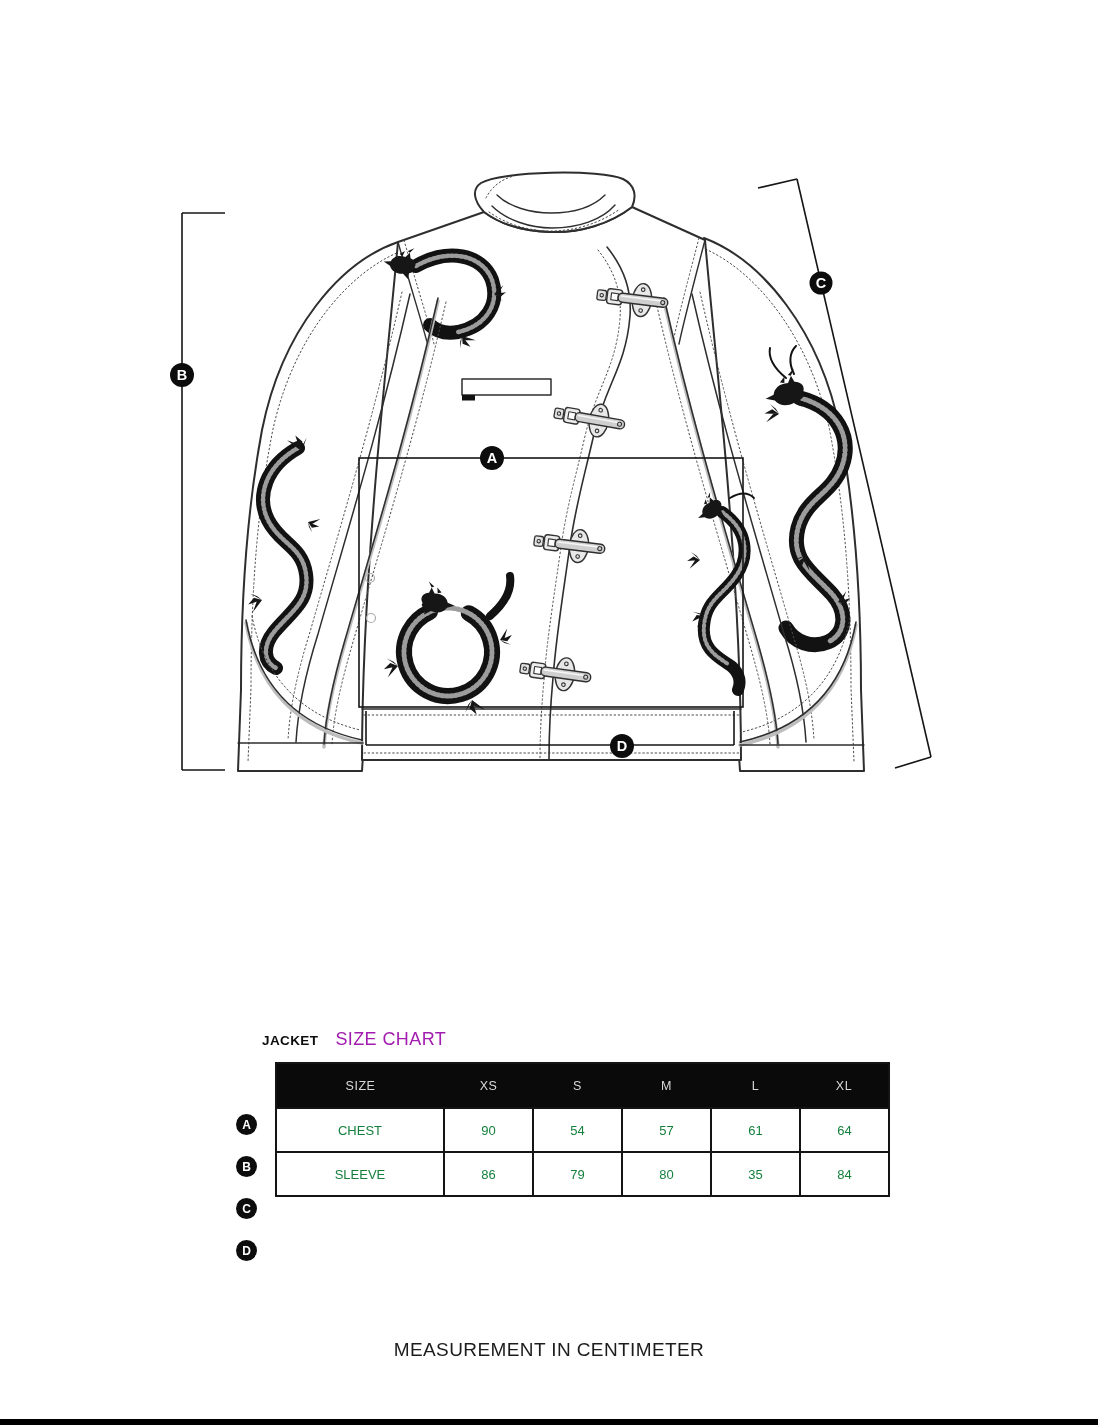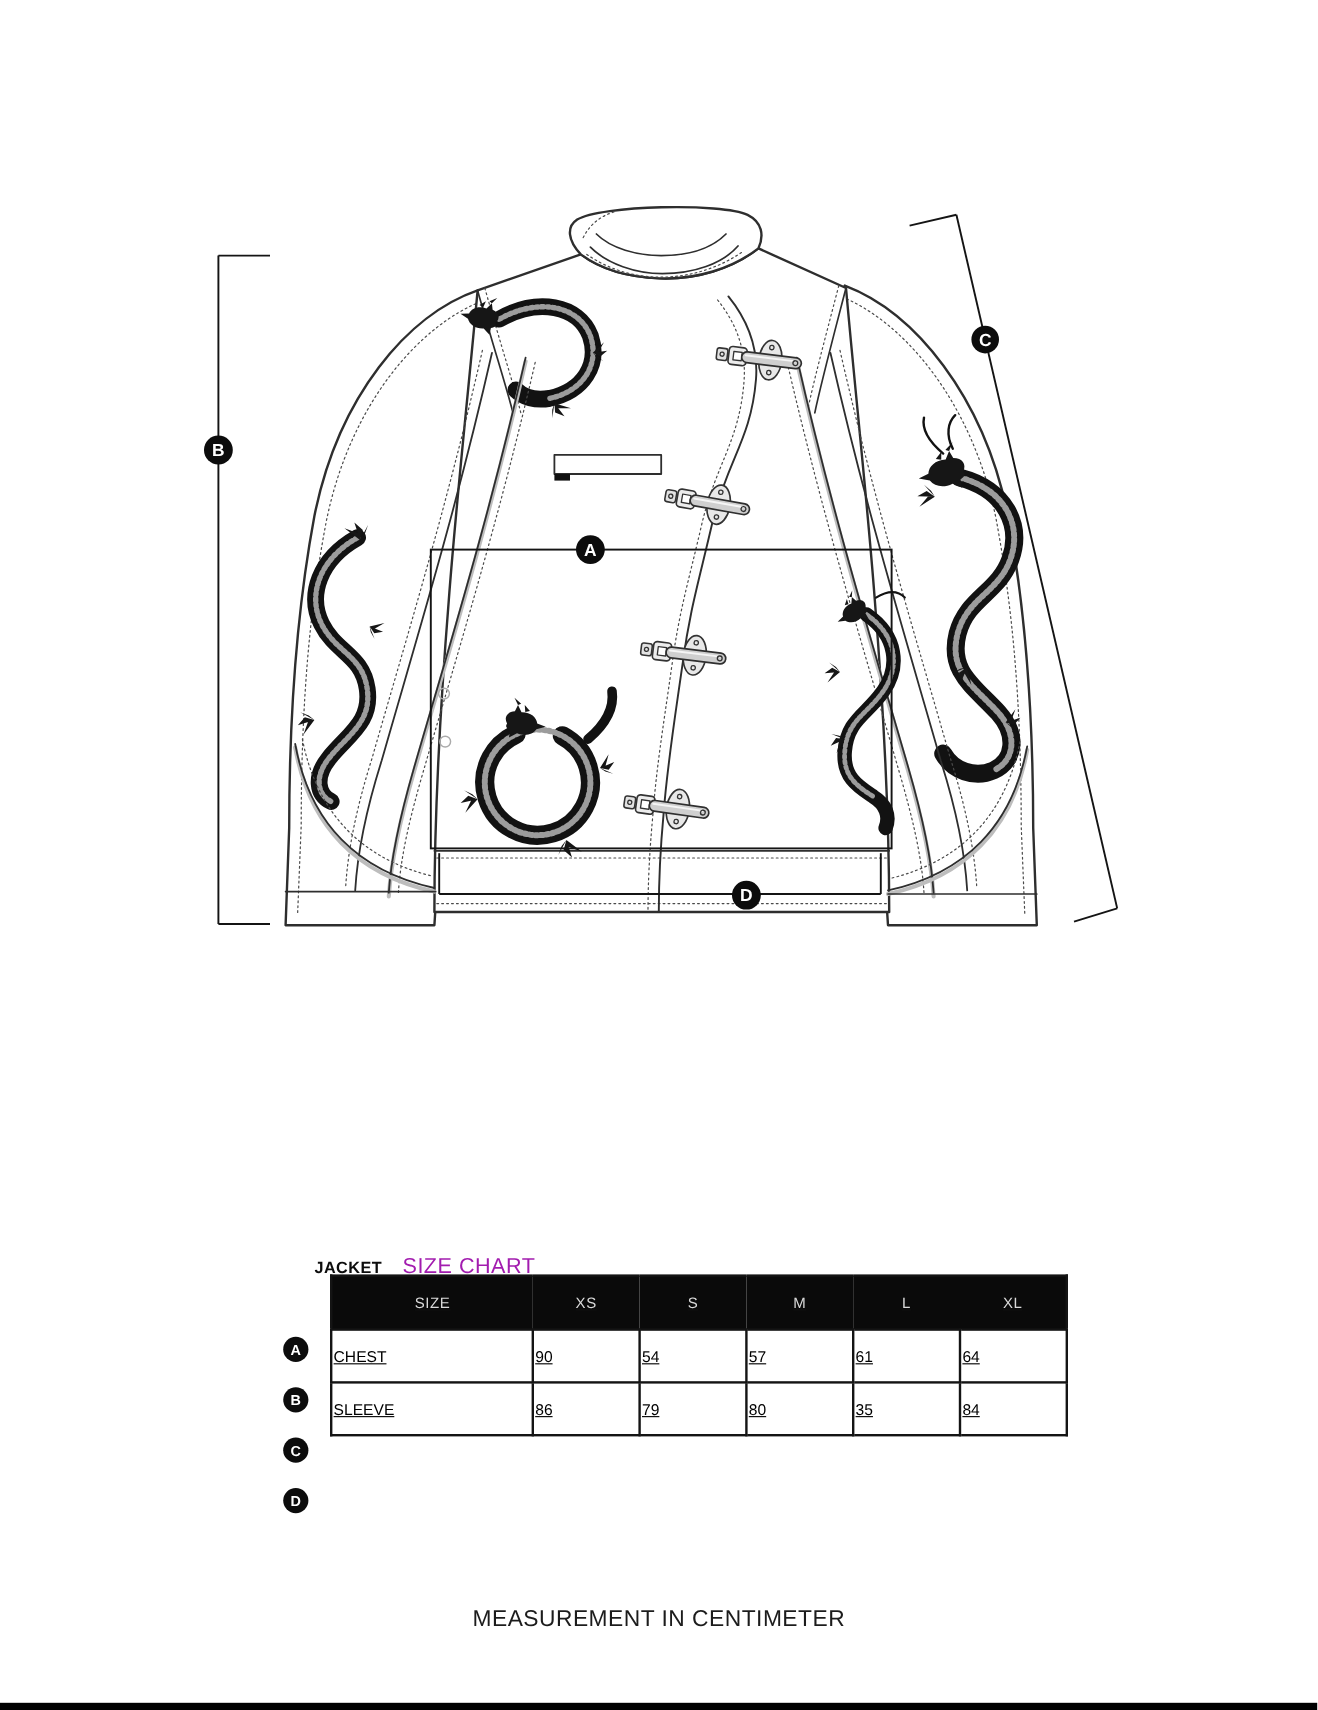--- a/index.html
+++ b/index.html
@@ -1,28 +1,28 @@
 <!DOCTYPE html>
 <html><head>
 <meta charset="utf-8">
 <style>
   html,body{margin:0;padding:0;background:#ffffff;}
   body{width:1098px;height:1425px;position:relative;font-family:"Liberation Sans",sans-serif;color:#111;}
   .stage{position:absolute;inset:0;overflow:hidden;background:#fff;}
   svg text{font-family:"Liberation Sans",sans-serif;}
   .drawing{position:absolute;left:0;top:0;}
   
-  .chart-head{position:absolute;left:262px;top:1029px;display:flex;align-items:baseline;gap:17px;margin-top:16px;}
+  .chart-head{position:absolute;left:262px;top:1029px;display:flex;align-items:baseline;gap:17px;}
   .chart-head .t1{font-size:13.5px;font-weight:700;letter-spacing:.4px;color:#0d0d0d;}
   .chart-head .t2{font-size:18px;font-weight:400;letter-spacing:.4px;color:#a21caf;}
-  table.size-table{position:absolute;left:275px;top:1062px;width:614px;border-collapse:collapse;table-layout:fixed;text-decoration:underline;}
+  table.size-table{position:absolute;left:275px;top:1062px;width:614px;border-collapse:collapse;table-layout:fixed;}
   table.size-table col.c0{width:168px;}
   table.size-table col.cn{width:89px;}
   table.size-table th{background:#0a0a0a;color:#d9d9d9;font-weight:400;font-size:12.5px;letter-spacing:.5px;height:41px;border:0;}
-  table.size-table td{background:#fff;border:2px solid #141414;font-size:13px;height:40px;color:#000000;}
+  table.size-table td{background:#fff;border:2px solid #141414;font-size:13px;text-align:center;height:40px;color:#15803d;}
   table.size-table{border:2px solid #141414;}
   .row-marker{position:absolute;width:21px;height:21px;border-radius:50%;background:#0c0c0c;color:#fff;
     font-size:12px;font-weight:700;display:flex;align-items:center;justify-content:center;left:236px;}
   .footer-note{position:absolute;left:0;right:0;top:1339px;text-align:center;font-size:19px;letter-spacing:.4px;color:#1c1c1c;}
   .bottom-bar{position:absolute;left:0;top:1419px;width:1098px;height:6px;background:#000;}
 </style>
 </head>
 <body>
 
 <div class="stage">

